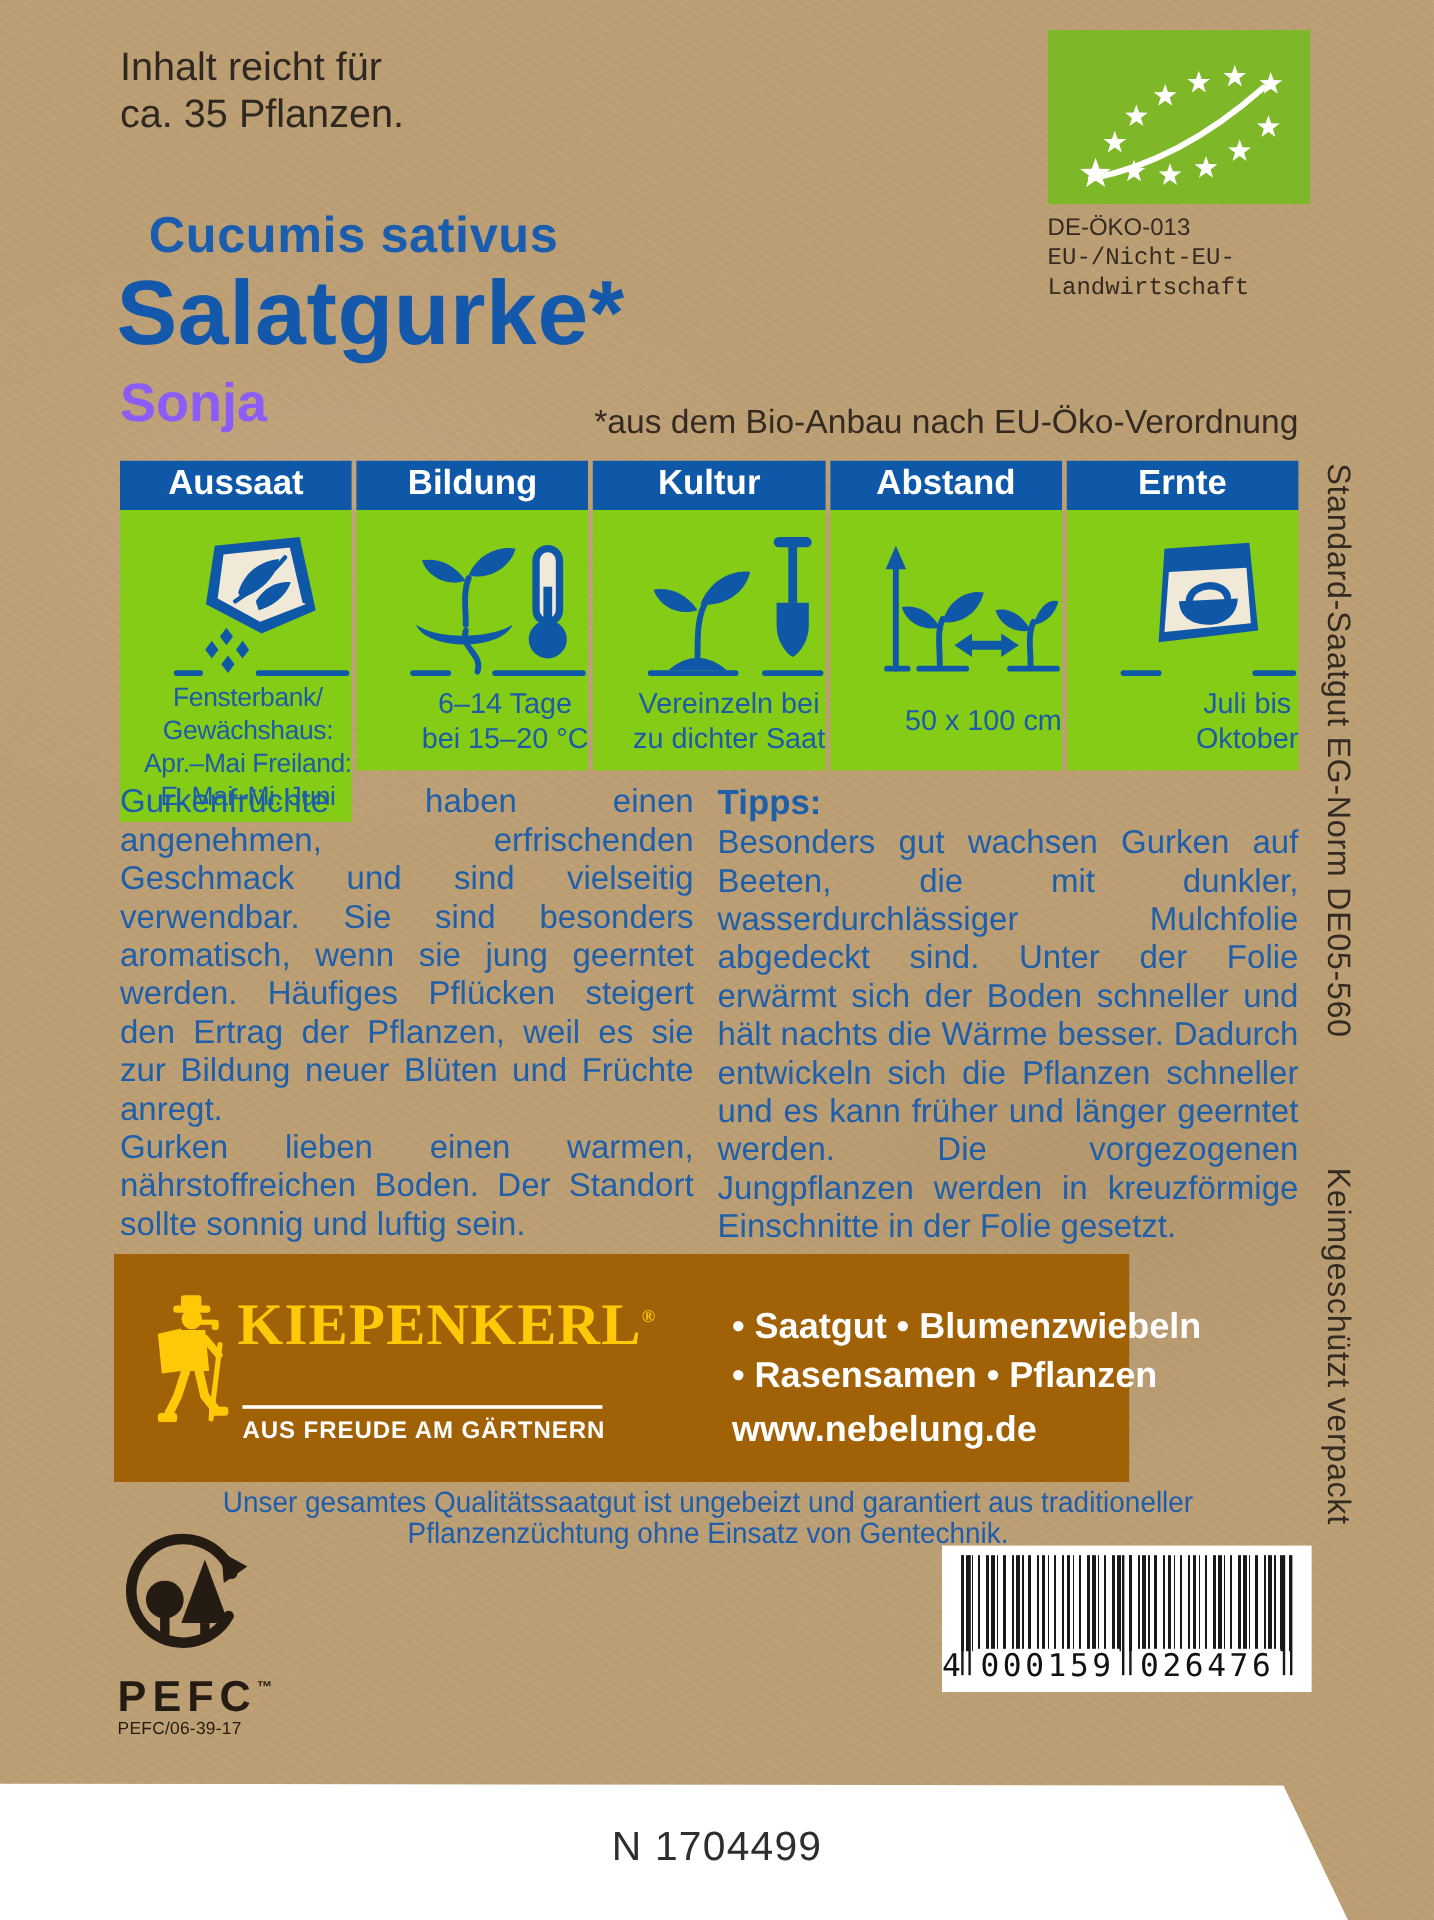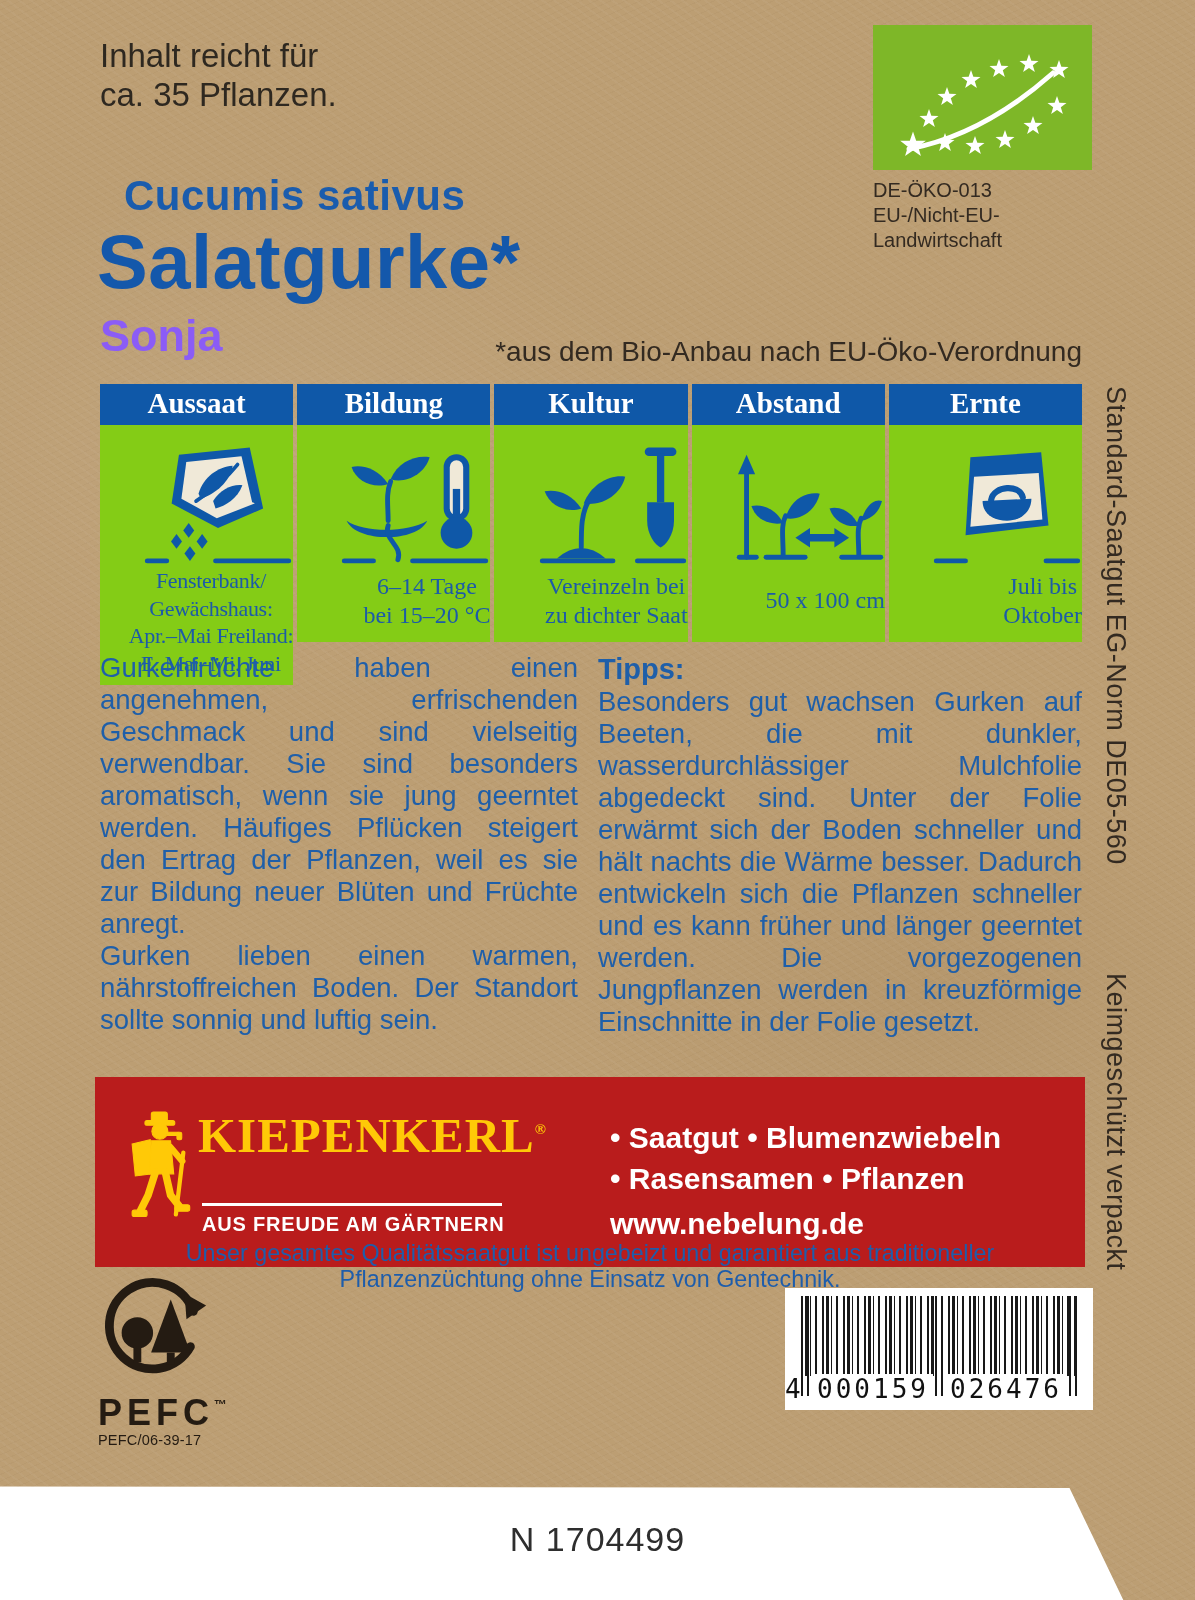--- a/index.html
+++ b/index.html
@@ -12,28 +12,28 @@
       repeating-linear-gradient(37deg, rgba(255,255,255,0.035) 0 2px, transparent 2px 7px),
       repeating-linear-gradient(-24deg, rgba(80,50,20,0.035) 0 1px, transparent 1px 6px),
       #bc9e73;
     clip-path:polygon(0 0,100% 0,100% 100%,94% 100%,89.5% 93%,0 92.9%);}
 
   .yield-note{position:absolute;left:100px;top:36px;font-size:33px;line-height:39px;color:#2e2820;}
 
   .eu-block{position:absolute;left:873px;top:25px;width:240px;}
   .eu-logo{display:block;}
   .eu-code{font-size:20px;line-height:25px;color:#332a21;margin-top:8px;}
-  .eu-origin{font-size:20px;line-height:25px;color:#332a21;}
+  .eu-origin{font-size:20px;line-height:25px;color:#332a21;font-family:Liberation Mono, monospace;}
 
   .species{position:absolute;left:100px;top:172px;font-size:42px;font-weight:bold;color:#1a5cad;letter-spacing:0.5px;margin-left:24px;}
   .title{position:absolute;left:97px;top:218px;font-size:76px;font-weight:bold;color:#1458ab;letter-spacing:0.5px;}
   .variety{position:absolute;left:100px;top:310px;font-size:45px;font-weight:bold;color:#8b5cf6;}
   .bio-note{position:absolute;right:113px;top:336px;font-size:28px;color:#332a21;}
 
-  .info-row{position:absolute;left:100px;top:384px;width:982px;display:flex;gap:4px;font-family:Liberation Serif, serif;}
+  .info-row{position:absolute;left:100px;top:384px;width:982px;display:flex;gap:4px;}
   .ibox{flex:1;display:flex;flex-direction:column;height:258px;}
   .ibox-header{background:#0f58a8;color:#ffffff;font-weight:bold;font-size:29px;text-align:center;
                padding:3px 0 5px 0;}
   .ibox-body{flex:1;background:#84cc16;display:flex;flex-direction:column;align-items:flex-end;padding-top:20px;}
   .ibox-icon{flex:0 0 auto;}
   .ibox-text{flex:1;display:flex;flex-direction:column;justify-content:center;text-align:center;
              white-space:pre-line;color:#1c5ba8;font-size:24px;line-height:29px;padding-bottom:8px;}
   .ibox-text.small{font-size:22px;line-height:27.5px;letter-spacing:-0.3px;}
 
   .side-text{position:absolute;left:1100px;top:386px;writing-mode:vertical-rl;
@@ -41,21 +41,21 @@
   .side-text .gap2{display:inline-block;width:2px;height:46px;}
   .side-text span:last-child{margin-top:46px;}
 
   .col{position:absolute;top:652px;text-align:justify;color:#1f5fa9;font-size:27.5px;line-height:32px;}
   .col-left{left:100px;width:478px;}
   .col-right{left:598px;width:484px;}
   .col h3{margin:8px 0 0 0;font-size:29px;line-height:34px;color:#1f5fa9;text-align:left;}
   .col p{margin:0;}
   .col .h-first{margin-top:0;}
 
-  .band{position:absolute;left:95px;top:1045px;width:990px;height:190px;background:#b91c1c;margin-top:32px;}
+  .band{position:absolute;left:95px;top:1045px;width:846px;height:190px;background:#a16207;}
   .kiep-figure{position:absolute;left:35px;top:32px;}
   .wordmark{position:absolute;left:103px;top:30px;font-family:"Liberation Serif",serif;font-weight:bold;
             font-size:49px;color:#ffc907;letter-spacing:1px;white-space:nowrap;}
   .wordmark .reg{font-size:15px;vertical-align:18px;letter-spacing:0;}
   .band-rule{position:absolute;left:107px;top:126px;width:300px;height:2.5px;background:#ffffff;}
   .tagline{position:absolute;left:107px;top:136px;width:300px;text-align:center;color:#ffffff;
            font-weight:bold;font-size:20px;letter-spacing:0.8px;white-space:nowrap;}
   .products{position:absolute;left:515px;top:40px;color:#ffffff;font-weight:bold;font-size:30px;line-height:41px;white-space:nowrap;}
   .website{position:absolute;left:515px;top:130px;color:#ffffff;font-weight:bold;font-size:30px;}
 

